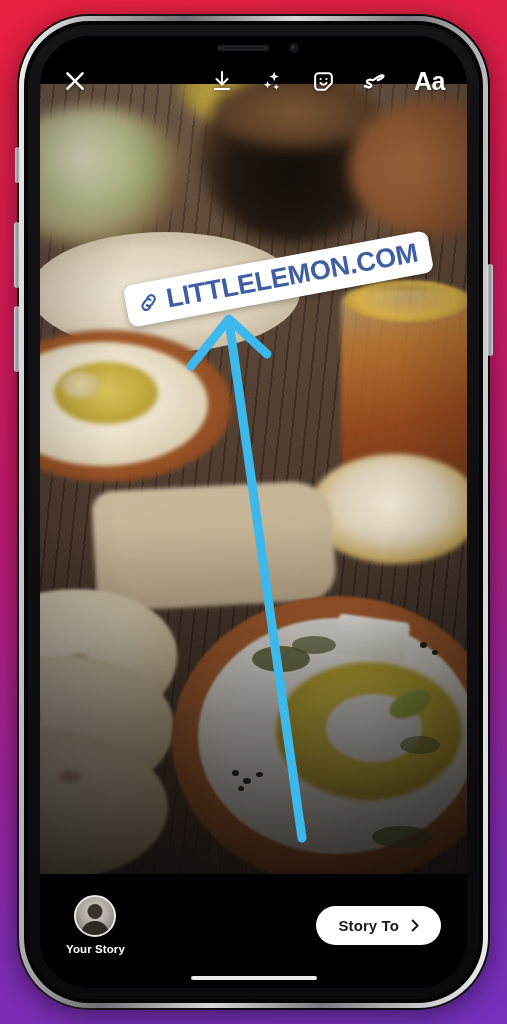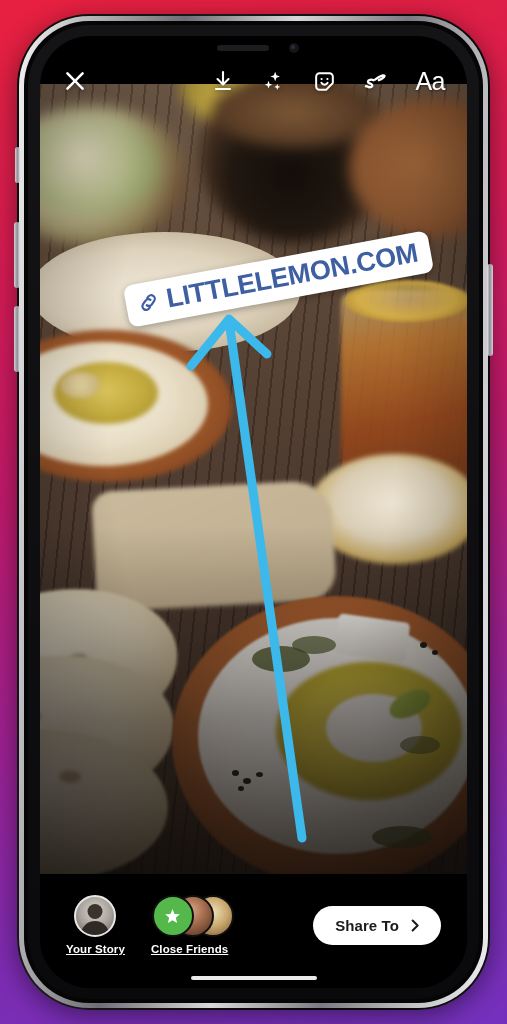--- a/index.html
+++ b/index.html
@@ -220,21 +220,21 @@
   
   .toolbar{
     position:absolute;left:0;top:22px;width:100%;height:46px;z-index:30;
     display:flex;align-items:center;box-sizing:border-box;padding:0 22px;
   }
   .tb-left{flex:0 0 auto;}
   .tb-right{margin-left:auto;display:flex;align-items:center;gap:26px;}
   .icon{color:#fff;display:flex;align-items:center;justify-content:center;cursor:pointer;}
   .icon svg{display:block;filter:drop-shadow(0 1px 2px rgba(0,0,0,.45));}
   .aa{
-    color:#fff;font-size:25px;font-weight:normal;line-height:1;letter-spacing:-.5px;
+    color:#fff;font-size:25px;font-weight:bold;line-height:1;letter-spacing:-.5px;
     text-shadow:0 1px 2px rgba(0,0,0,.45);
   }
 
   
   .link-sticker{
     position:absolute;left:84px;top:222px;z-index:28;
     transform:rotate(-10.5deg);
     background:#fff;border-radius:9px;
     padding:7px 13px 8px 11px;
     display:flex;align-items:center;gap:7px;
@@ -248,21 +248,21 @@
 
   
   .arrow-layer{position:absolute;inset:0;z-index:29;pointer-events:none;}
 
   
   .sharebar{
     position:absolute;left:0;bottom:0;width:100%;height:114px;z-index:32;
     background:#000;display:flex;align-items:center;box-sizing:border-box;padding:0 26px 12px 26px;
   }
   .share-opt{display:flex;flex-direction:column;align-items:center;gap:6px;cursor:pointer;}
-  .opt-label{color:#fff;font-size:11.5px;font-weight:bold;letter-spacing:.1px;text-decoration:underline;}
+  .opt-label{color:#fff;font-size:11.5px;font-weight:bold;letter-spacing:.1px;}
   .av-your{
     width:42px;height:42px;border-radius:50%;
     background:radial-gradient(circle at 50% 38%,#d8d4cf 0%,#a8a29a 52%,#5f5a54 100%);
     border:2px solid #e8e8e8;box-sizing:border-box;position:relative;overflow:hidden;
   }
   .av-your::before{content:"";position:absolute;left:50%;top:7px;transform:translateX(-50%);
     width:15px;height:15px;border-radius:50%;background:#3a332c;}
   .av-your::after{content:"";position:absolute;left:50%;top:24px;transform:translateX(-50%);
     width:28px;height:20px;border-radius:14px 14px 0 0;background:#2f2a24;}
   .cf-stack{position:relative;width:76px;height:42px;}
@@ -432,35 +432,23 @@
         <div class="cam"></div>
       </div>
 
       <div class="sharebar">
 
         <div class="share-opt" style="margin-right:26px;">
           <div class="av-your"></div>
           <div class="opt-label">Your Story</div>
         </div>
 
-        <div class="share-opt">
-          <div class="cf-stack">
-            <div class="cf-av cf-p2"></div>
-            <div class="cf-av cf-p1"></div>
-            <div class="cf-av cf-green">
-              <svg width="19" height="19" viewBox="0 0 24 24" fill="#fff">
-                <path d="M12 2.6l2.6 6.2 6.7.5-5.1 4.4 1.6 6.5L12 16.7 6.2 20.2l1.6-6.5L2.7 9.3l6.7-.5z"></path>
-              </svg>
-            </div>
-          </div>
-          <div class="opt-label">Close Friends</div>
-        </div>
 
         <div class="share-to">
-          <span class="share-to-label">Share To</span>
+          <span class="share-to-label">Story To</span>
           <span style="display:flex;">
             <svg width="15" height="15" viewBox="0 0 24 24" fill="none" stroke="#1b1b1b" stroke-width="3.2" stroke-linecap="round" stroke-linejoin="round">
               <polyline points="9,4 17,12 9,20"></polyline>
             </svg>
           </span>
         </div>
       </div>
 
       <div class="home-ind"></div>
     </div>

